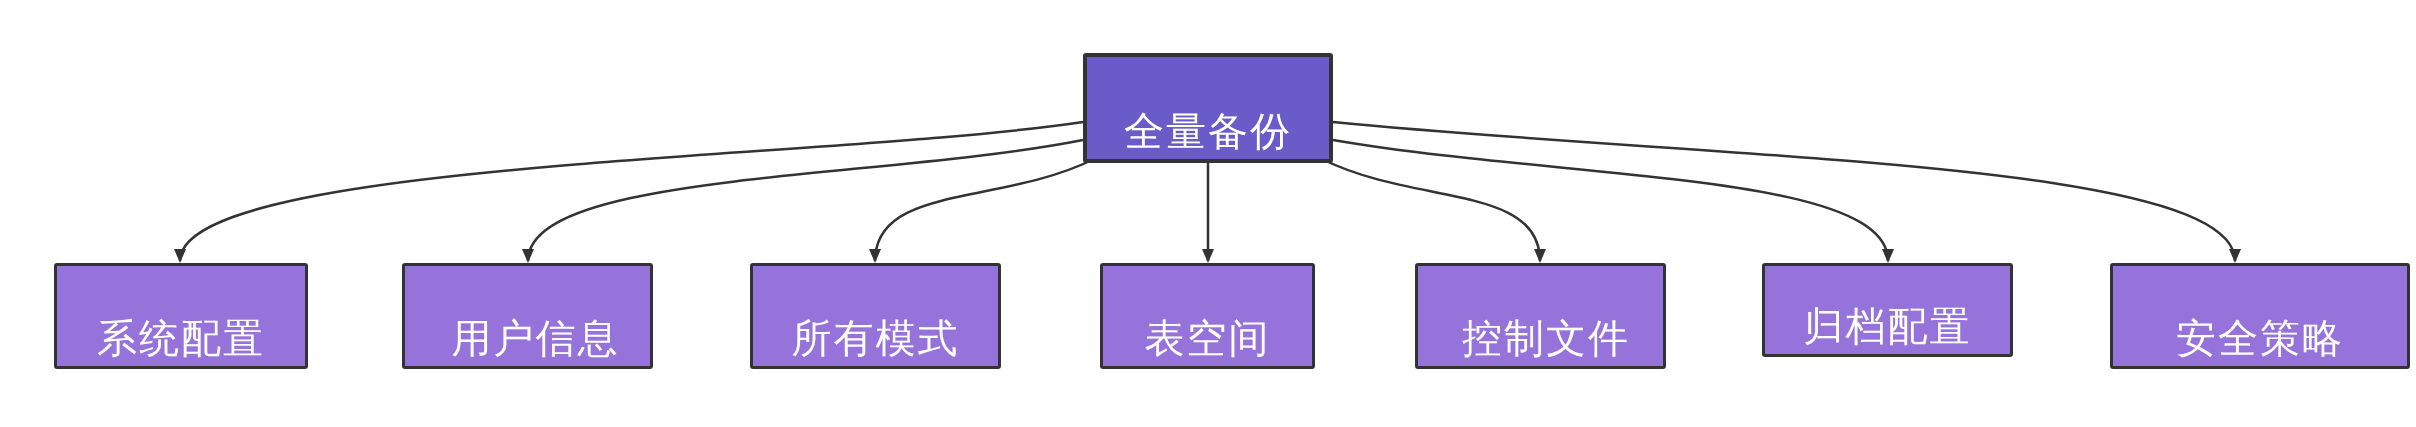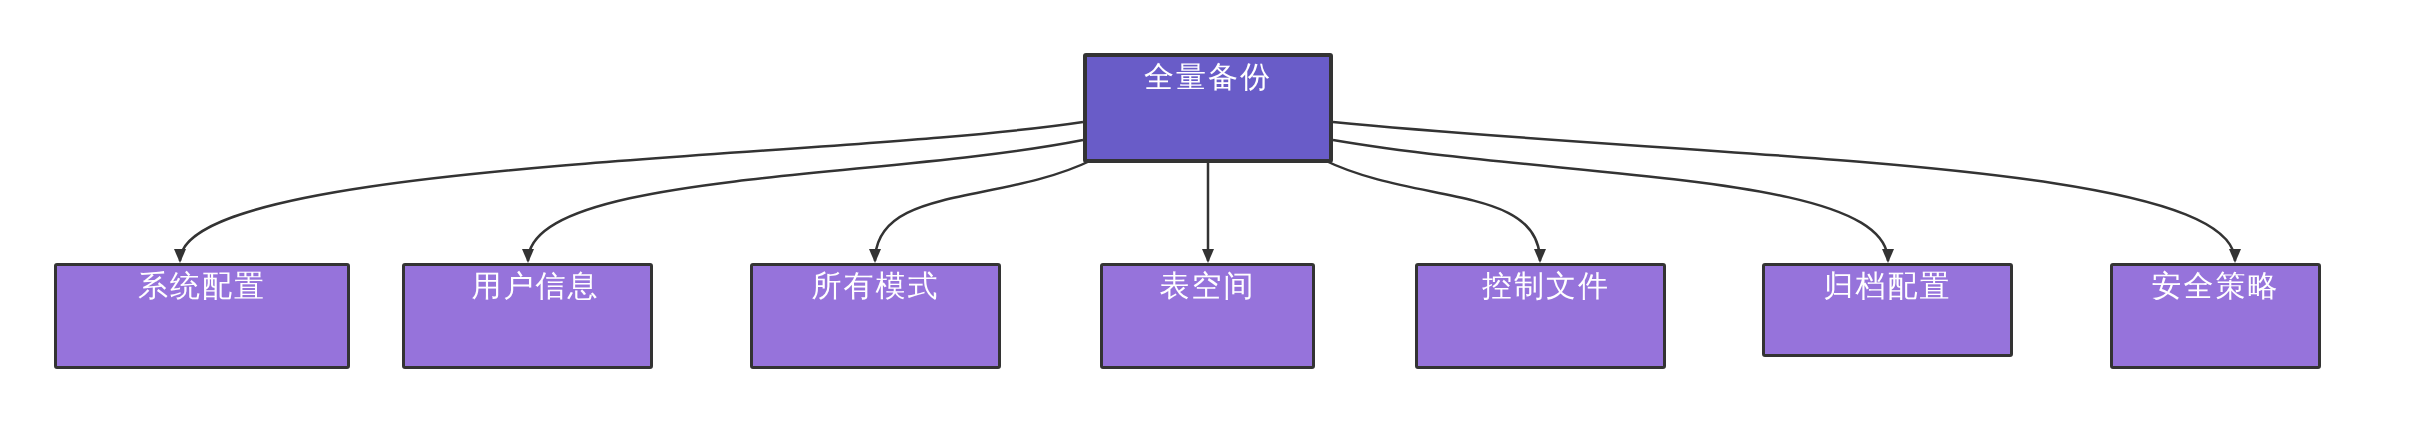--- a/index.html
+++ b/index.html
@@ -27,24 +27,24 @@
     display: block;
   }
   path.edge {
     fill: none;
     stroke: var(--edge);
     stroke-width: 2.5px;
   }
   .node {
     position: absolute;
     display: flex;
-    align-items: flex-start;
+    align-items: flex-end;
     justify-content: center;
     color: var(--text);
-    font-size: 30px;
+    font-size: 40px;
     letter-spacing: 2px;
     border: 3px solid var(--node-border);
     border-radius: 3px;
     text-align: center;
     user-select: none;
   }
   .root-node {
     background: var(--root-fill);
     border-width: 4px;
   }
@@ -69,21 +69,21 @@
     <path class="edge" d="M 1208 163 L 1208 261" marker-end="url(#arrow)"></path>
     <path class="edge" d="M 1324 160 C 1416 205, 1540 185, 1540 261" marker-end="url(#arrow)"></path>
     <path class="edge" d="M 1333 140 C 1566 180, 1888 172, 1888 261" marker-end="url(#arrow)"></path>
     <path class="edge" d="M 1333 122 C 1716 160, 2235 160, 2235 261" marker-end="url(#arrow)"></path>
   </svg>
 
   <div class="node root-node" style="left:1083px; top:53px; width:250px; height:110px;">
     <span>全量备份</span>
   </div>
 
-  <div class="node child-node" style="left:54px; top:263px; width:296px; height:106px;">
+  <div class="node child-node" style="left:54px; top:263px; width:254px; height:106px;">
     <span>系统配置</span>
   </div>
 
   <div class="node child-node" style="left:402px; top:263px; width:251px; height:106px;padding-left:16px;">
     <span>用户信息</span>
   </div>
 
   <div class="node child-node" style="left:750px; top:263px; width:251px; height:106px;">
     <span>所有模式</span>
   </div>
@@ -93,17 +93,17 @@
   </div>
 
   <div class="node child-node" style="left:1415px; top:263px; width:251px; height:106px;padding-left:11px;">
     <span>控制文件</span>
   </div>
 
   <div class="node child-node" style="left:1762px; top:263px; width:251px; height:94px;">
     <span>归档配置</span>
   </div>
 
-  <div class="node child-node" style="left:2110px; top:263px; width:211px; height:106px;">
+  <div class="node child-node" style="left:2110px; top:263px; width:300px; height:106px;">
     <span>安全策略</span>
   </div>
 
 </div>
 
 </body></html>

